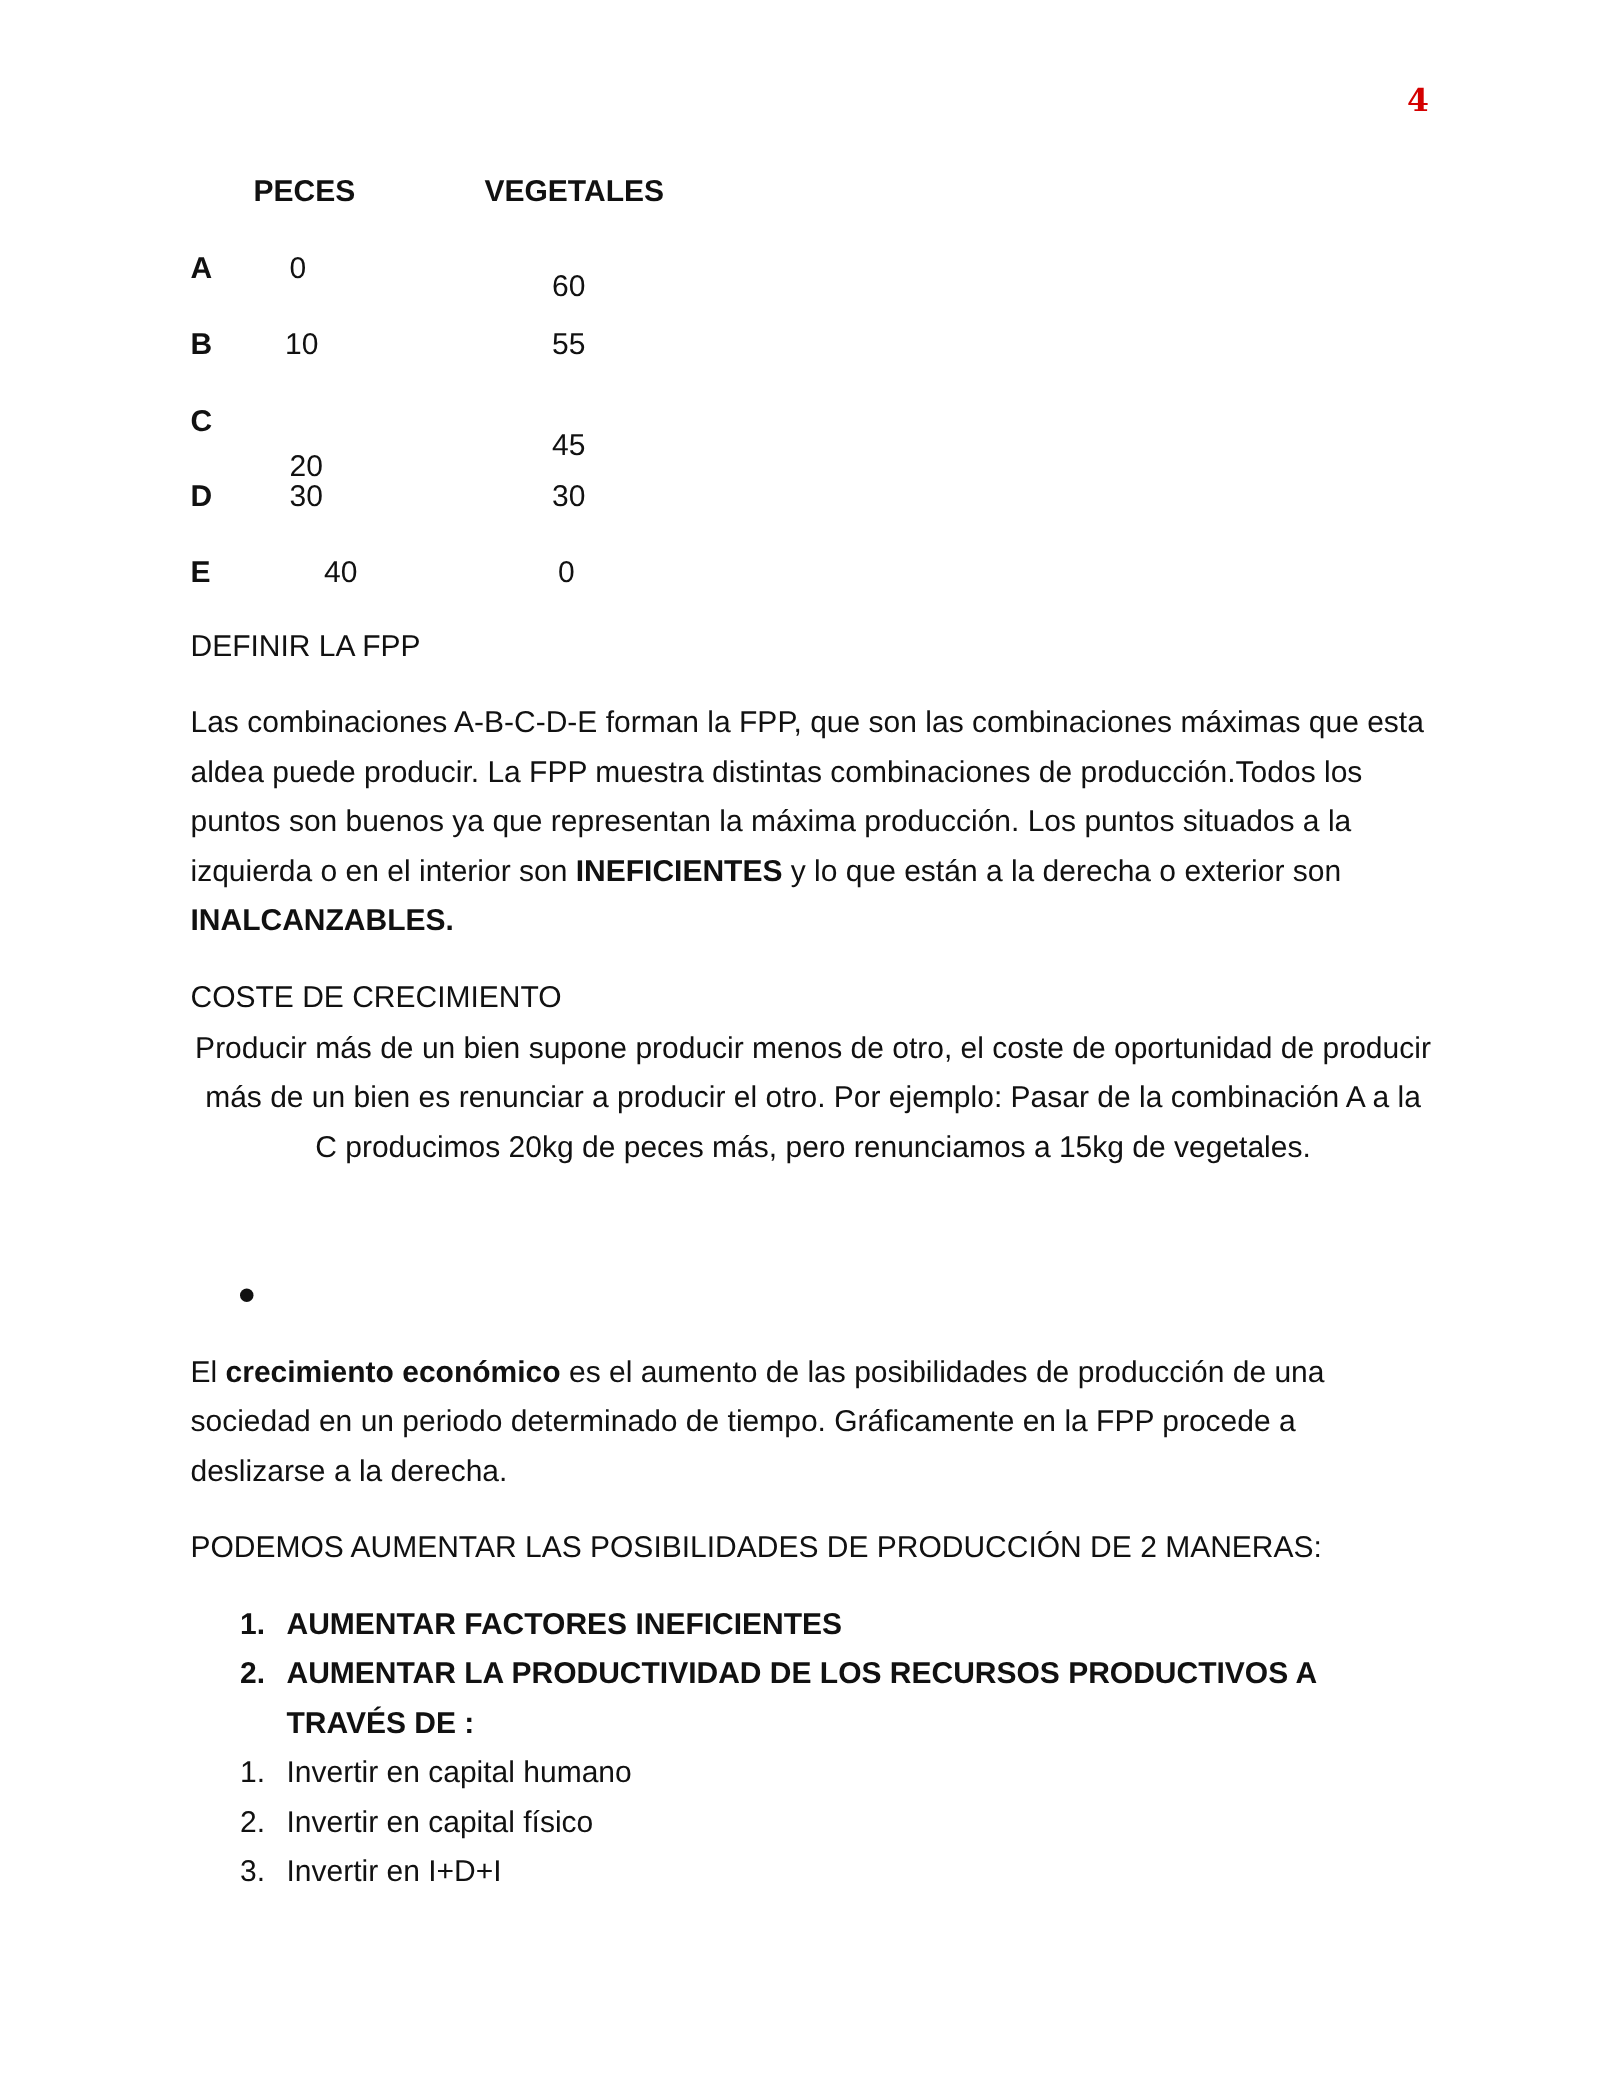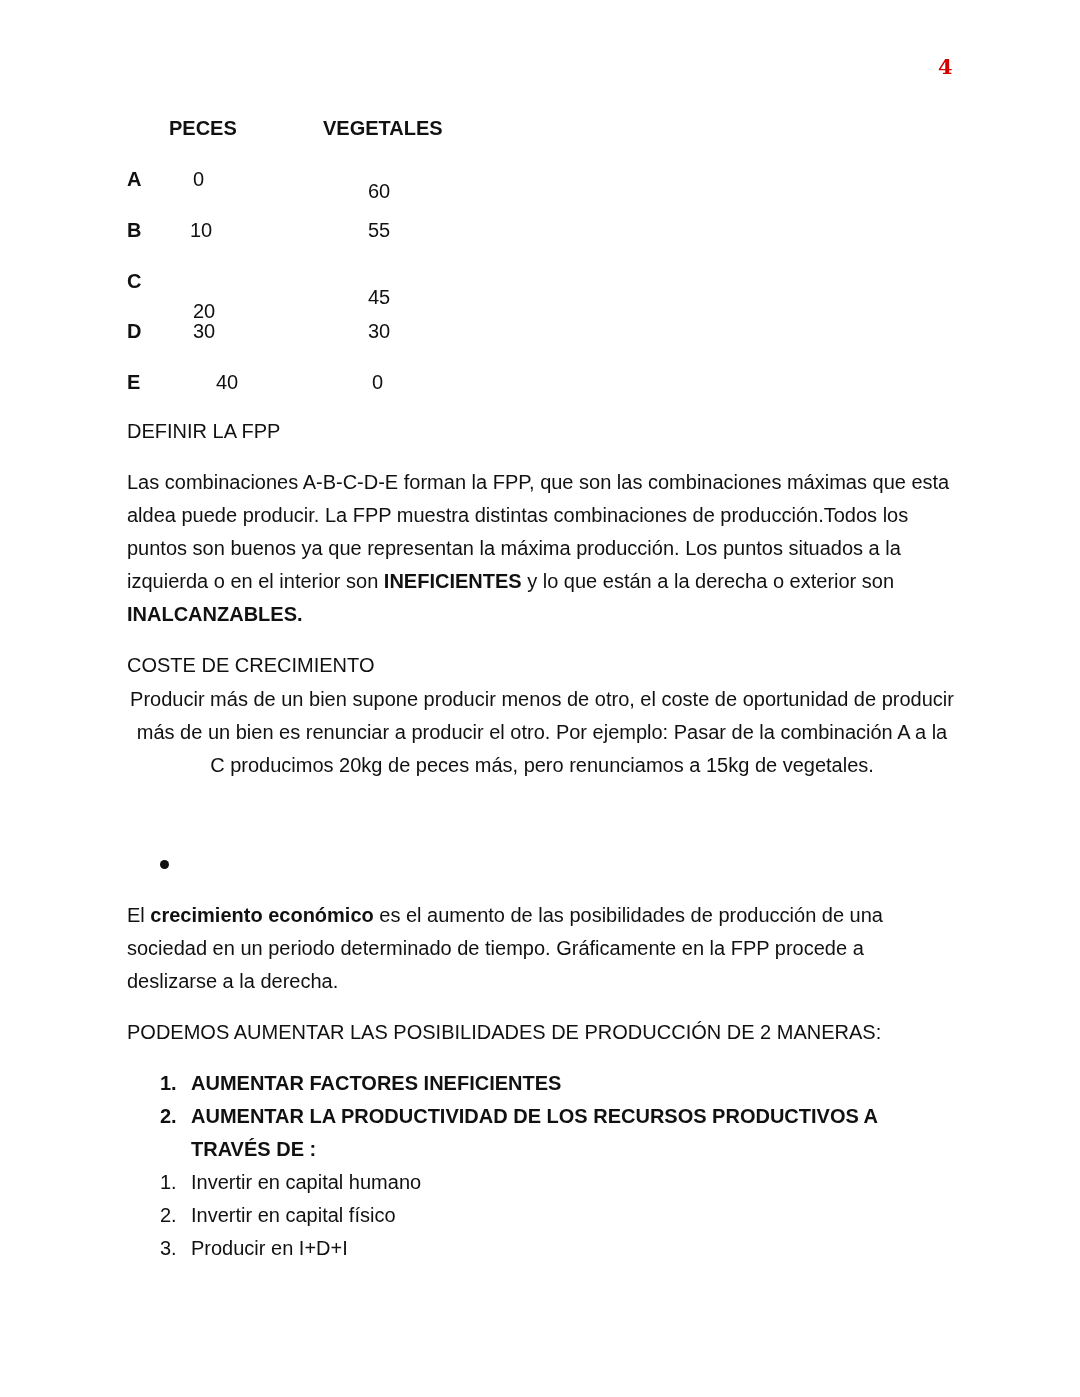--- a/index.html
+++ b/index.html
@@ -78,15 +78,15 @@
   <div class="ol-item">
     <span class="ol-num">1.</span>
     <span class="ol-text">Invertir en capital humano</span>
   </div>
   <div class="ol-item">
     <span class="ol-num">2.</span>
     <span class="ol-text">Invertir en capital físico</span>
   </div>
   <div class="ol-item">
     <span class="ol-num">3.</span>
-    <span class="ol-text">Producir en I+D+I</span>
+    <span class="ol-text">Invertir en I+D+I</span>
   </div>
 </div>
 
 </body></html>

